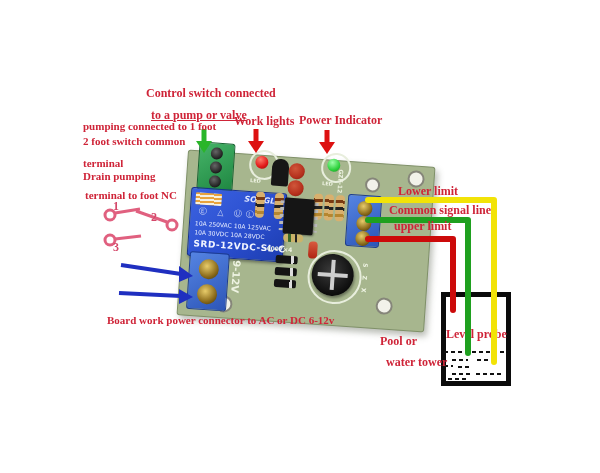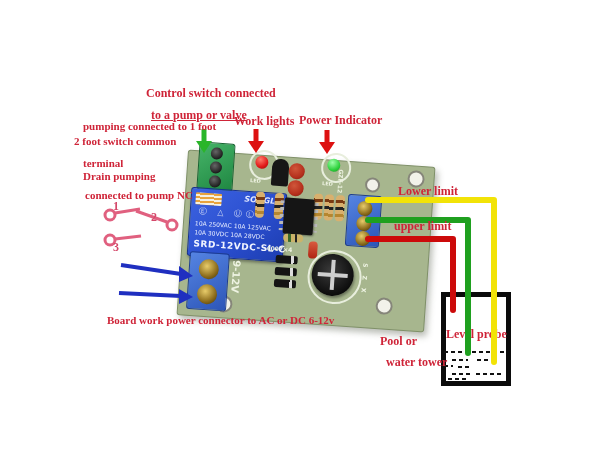--- a/index.html
+++ b/index.html
@@ -195,27 +195,28 @@
     </g>
     <g>
       <line x1="119" y1="293" x2="181" y2="296" stroke="#1f2fc0" stroke-width="4"></line>
       <polygon points="179,289 179,304 193,297" fill="#1f2fc0"></polygon>
     </g>
   </svg>
 
   <div class="lbl" style="left:146px;top:87px;">Control switch connected</div>
   <div class="lbl" style="left:151px;top:109px;text-decoration:underline;">to a pump or valve</div>
   <div class="lbl small" style="left:83px;top:121px;">pumping connected to 1 foot</div>
-  <div class="lbl small" style="left:74px;top:136px;">2 foot switch common</div>
+  <div class="lbl small" style="left:83px;top:136px;">2 foot switch common</div>
   <div class="lbl small" style="left:83px;top:158px;">terminal</div>
   <div class="lbl small" style="left:83px;top:171px;">Drain pumping</div>
-  <div class="lbl small" style="left:85px;top:190px;">connected to  pump NC</div>
+  <div class="lbl small" style="left:85px;top:190px;">terminal to  foot NC</div>
   <div class="lbl" style="left:234px;top:115px;">Work lights</div>
   <div class="lbl" style="left:299px;top:114px;">Power Indicator</div>
   <div class="lbl" style="left:398px;top:185px;">Lower limit</div>
+  <div class="lbl" style="left:389px;top:204px;">Common signal line</div>
   <div class="lbl" style="left:394px;top:220px;">upper limit</div>
   <div class="lbl small" style="left:107px;top:315px;">Board work  power connector to AC or DC 6-12v</div>
   <div class="lbl" style="left:380px;top:335px;">Pool or</div>
   <div class="lbl" style="left:386px;top:356px;">water tower</div>
 
   <div class="num" style="left:113px;top:199px;">1</div>
   <div class="num" style="left:151px;top:210px;">2</div>
   <div class="num" style="left:113px;top:240px;">3</div>
 
 </div>

